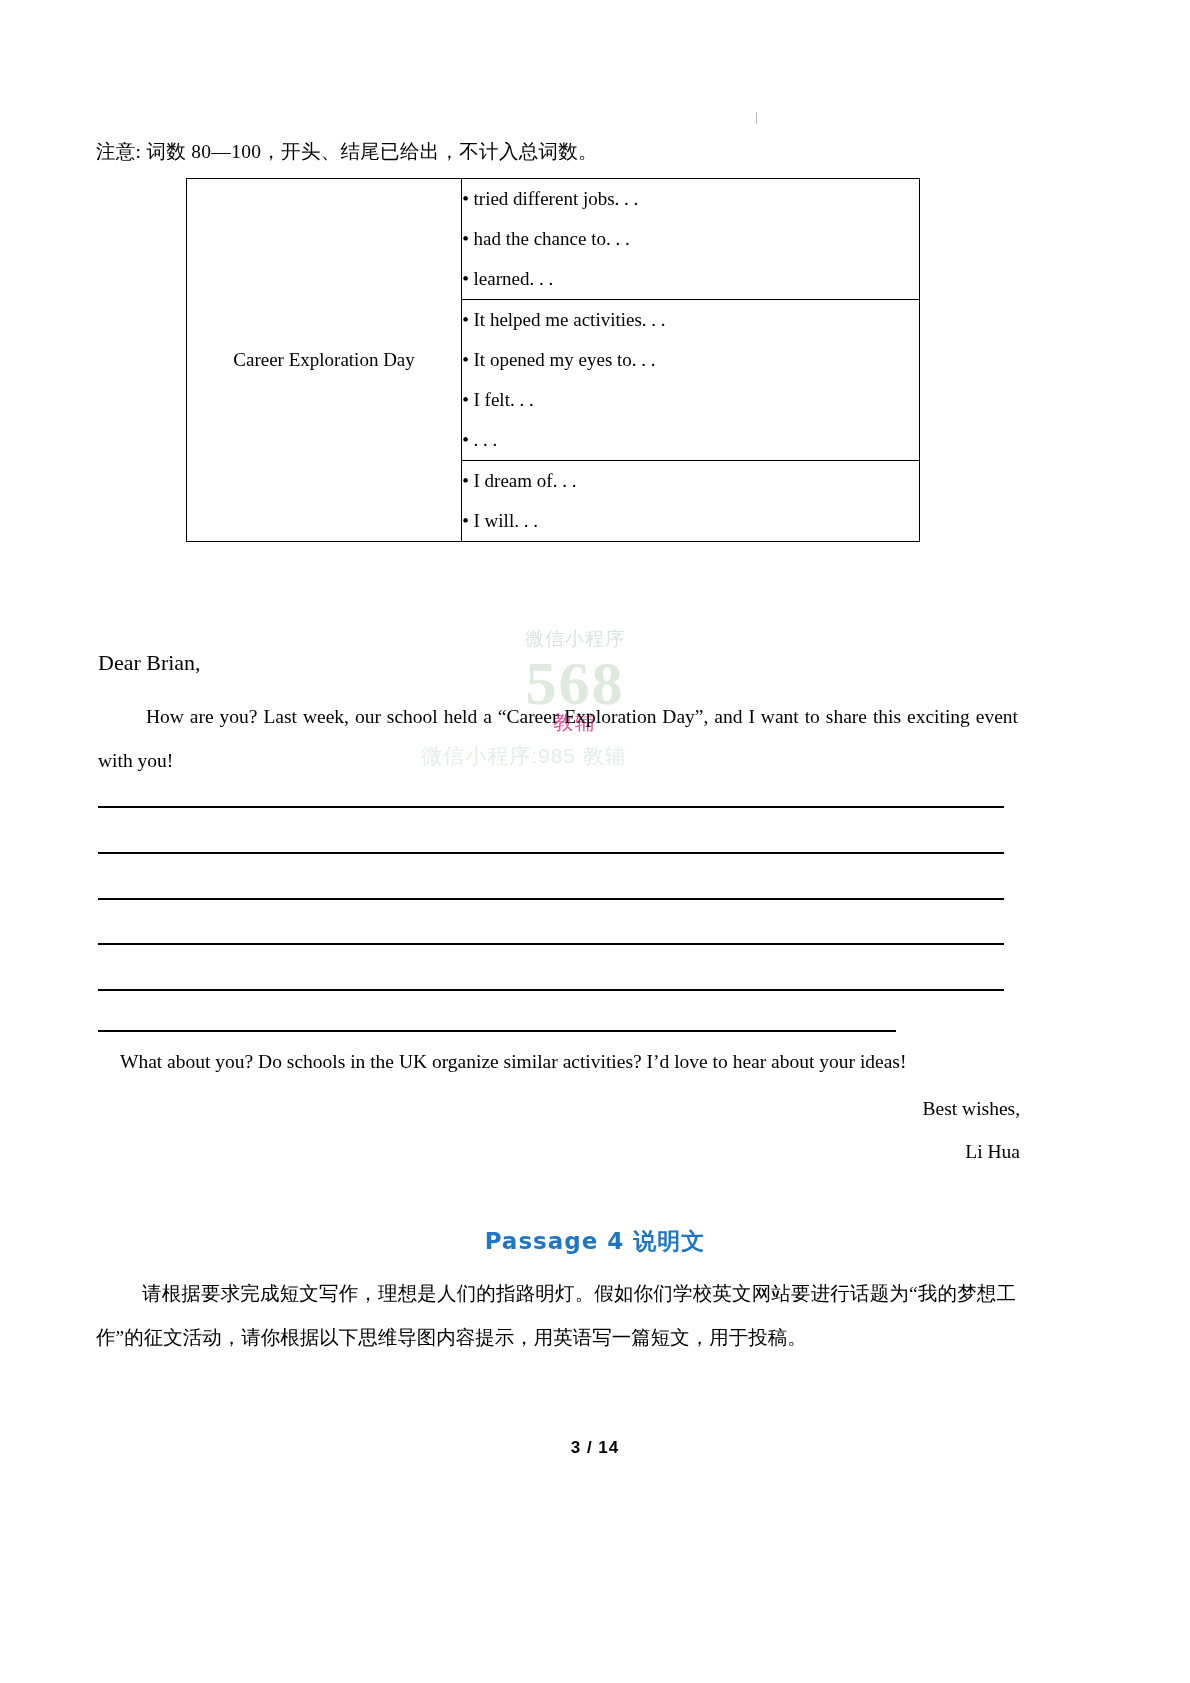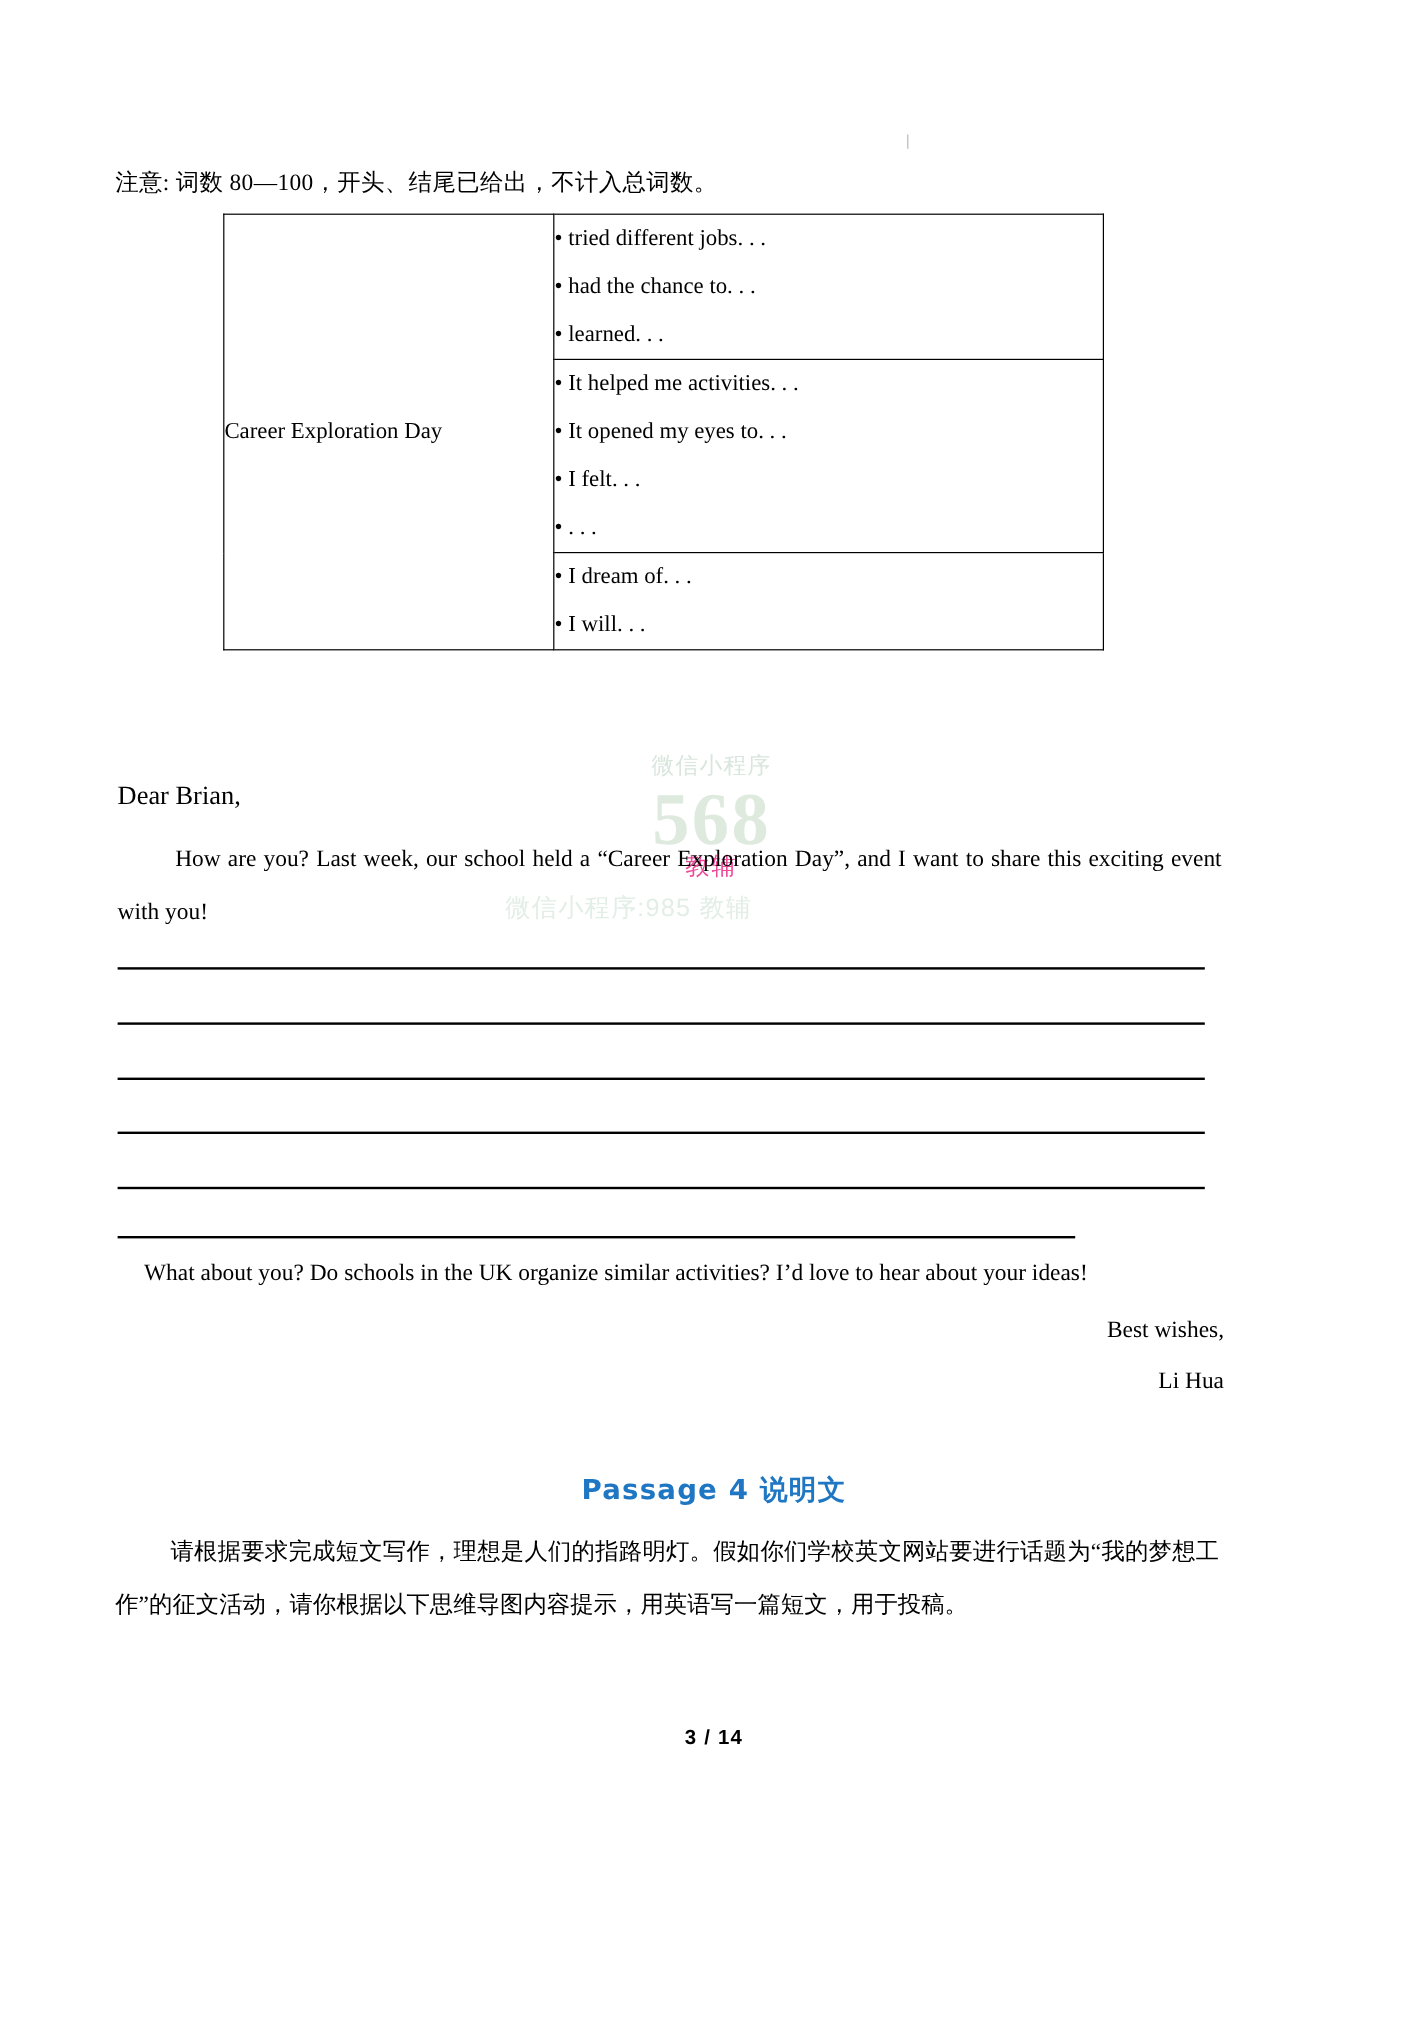--- a/index.html
+++ b/index.html
@@ -19,21 +19,21 @@
   .page {
     position: absolute;
     left: 0; top: 0;
     width: 1190px;
     height: 1683px;
   }
 
   
   .watermark {
     position: absolute;
-    left: 448px;
+    left: 430px;
     top: 628px;
     width: 290px;
     height: 150px;
     pointer-events: none;
     user-select: none;
     z-index: 0;
     text-align: center;
   }
   .wm-top {
     font-family: "Liberation Sans", sans-serif;
@@ -103,21 +103,21 @@
     width: 734px;
     border-collapse: collapse;
   }
   .mindmap-table td {
     border: 1.6px solid #000000;
     vertical-align: middle;
     padding: 0;
   }
   .col-left {
     width: 258px;
-    text-align: left;
+    text-align: center;
     padding-left: 14px;
     font-size: 19px;
   }
   .col-right {
     width: 430px;
     padding: 14px 0 14px 14px;
   }
   .bullet-row {
     font-size: 19px;
     line-height: 22px;

